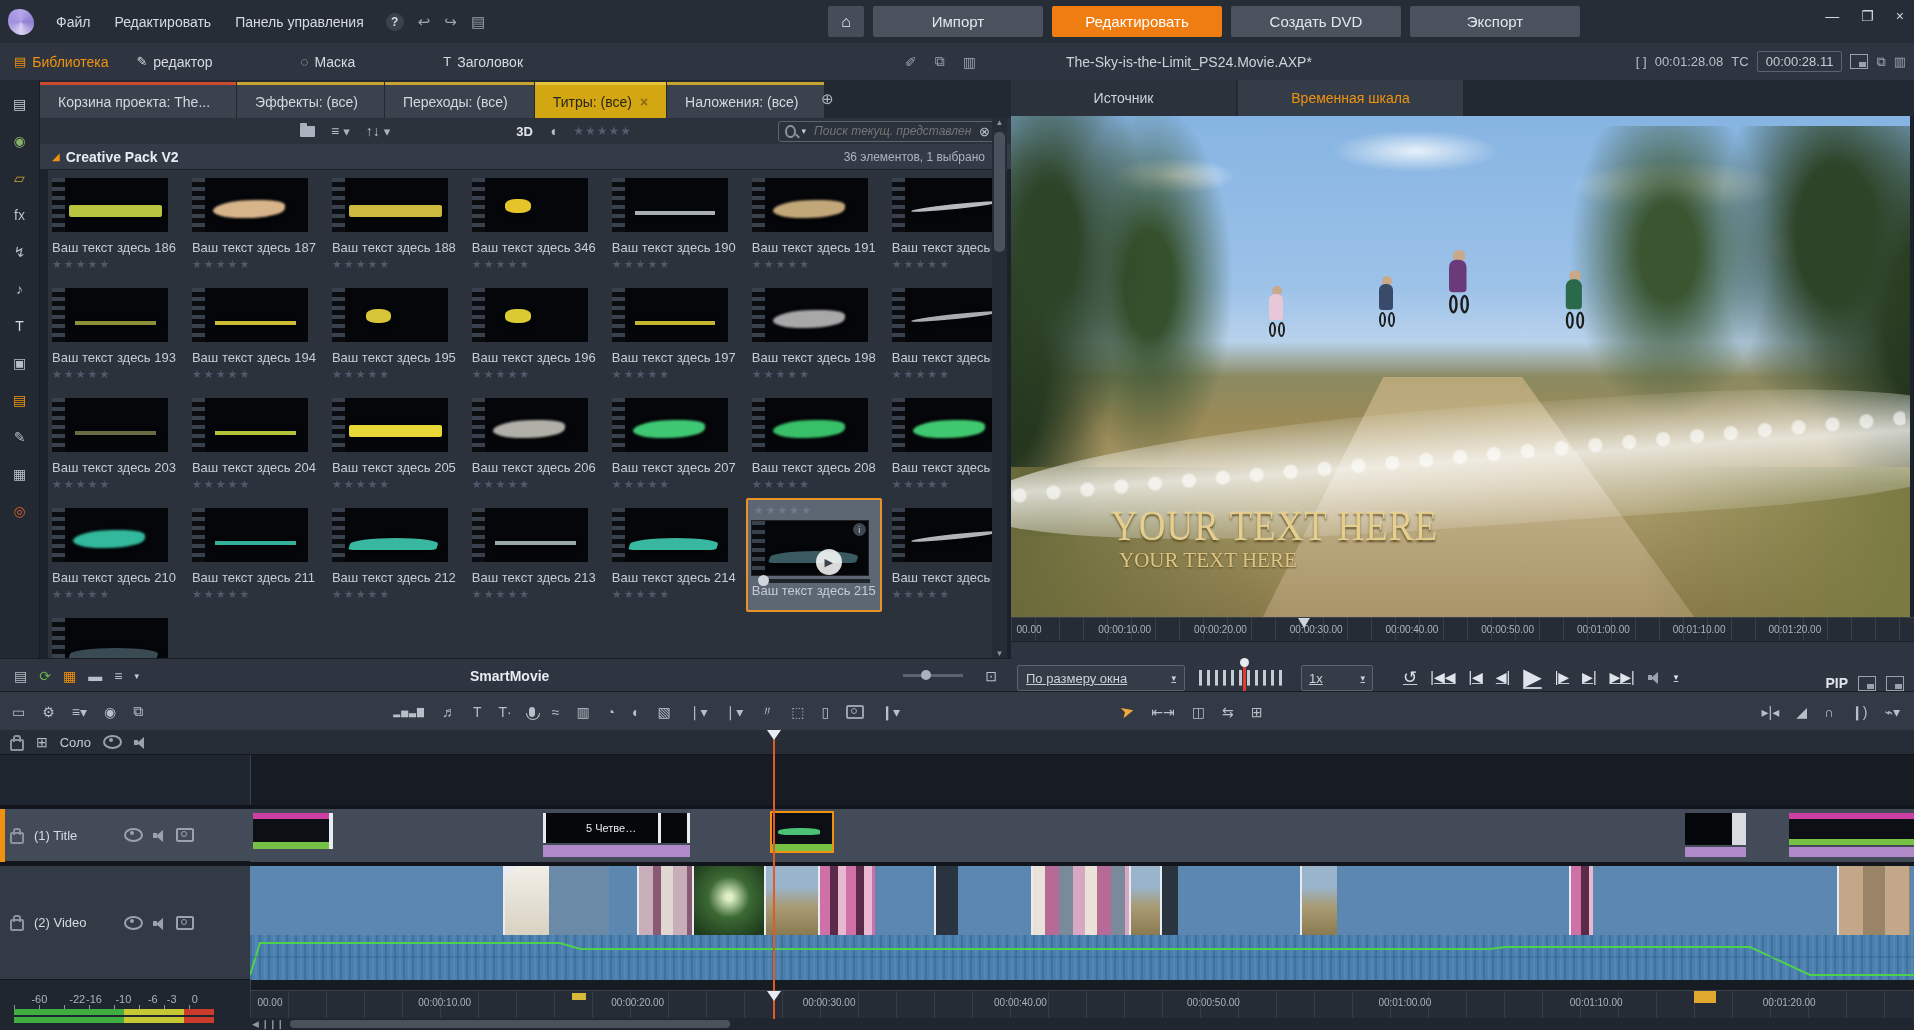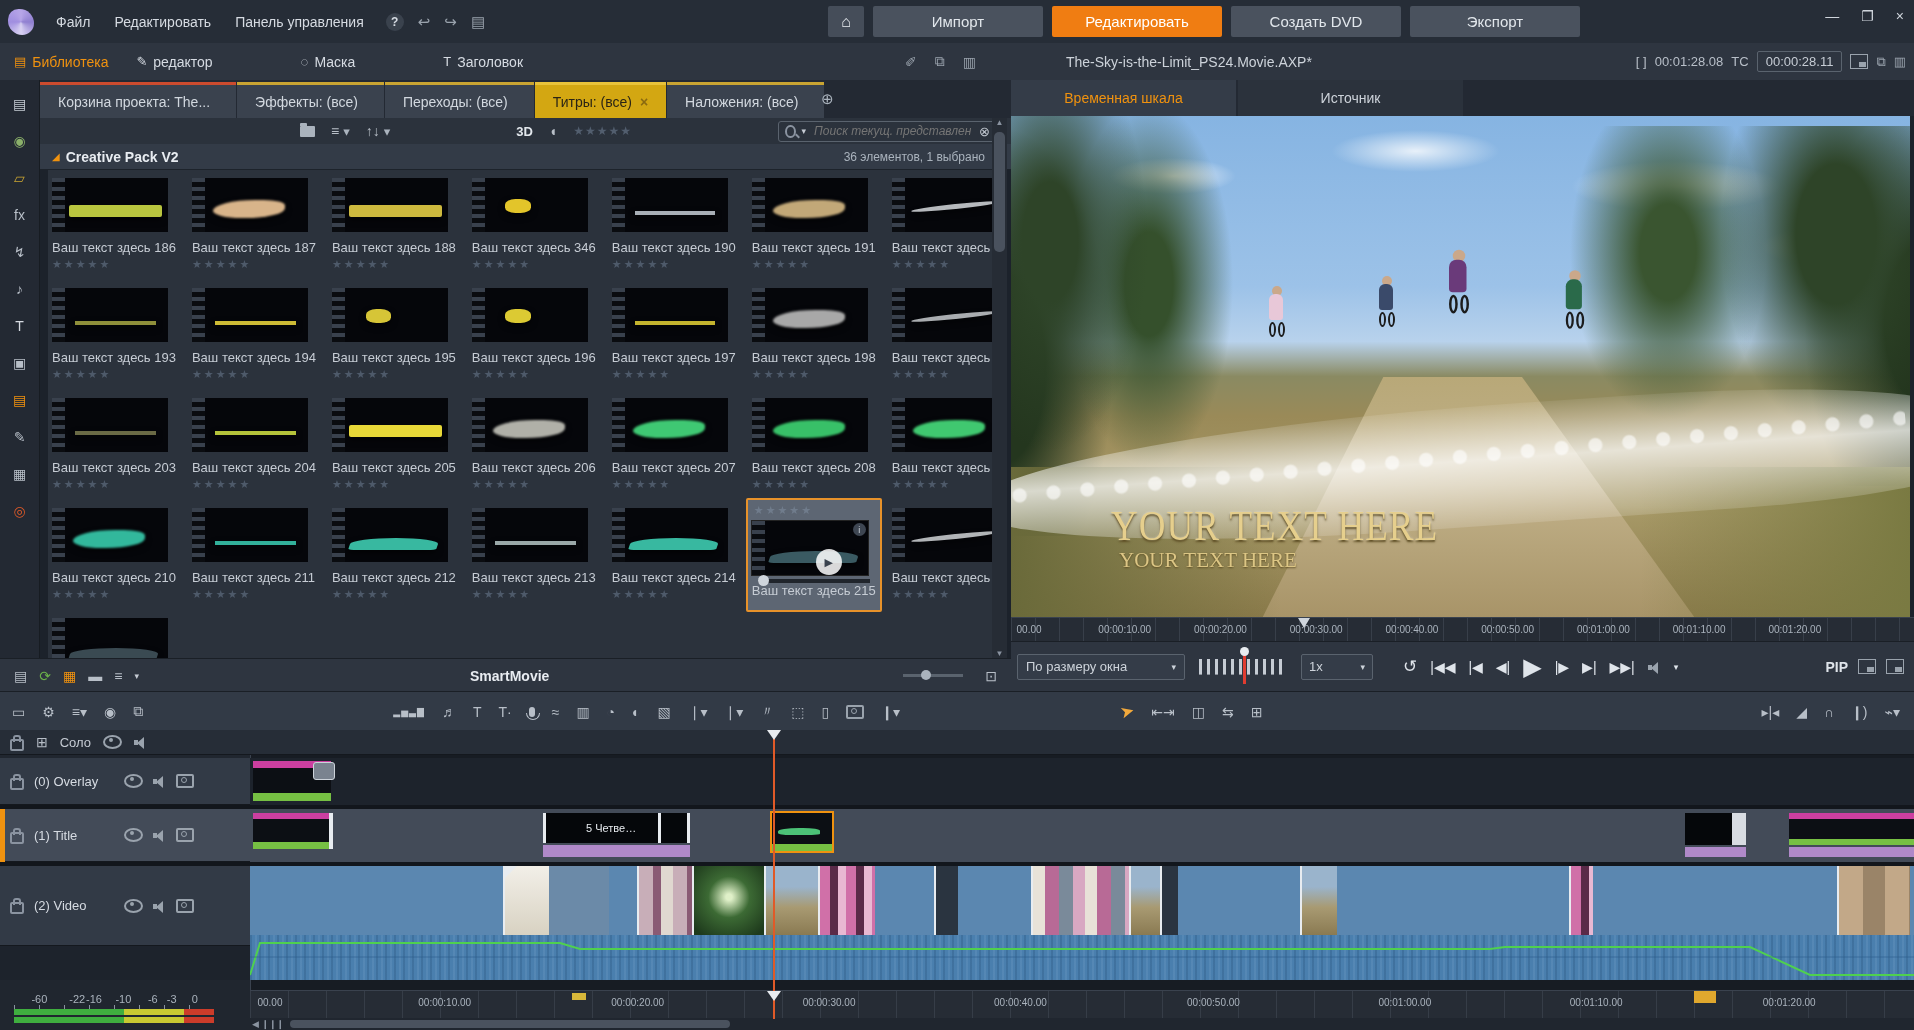--- a/index.html
+++ b/index.html
@@ -114,21 +114,21 @@
   .swoosh{position:absolute;left:-40px;top:58%;width:110%;height:120px;background:linear-gradient(rgba(255,255,255,.08),rgba(255,255,255,.75) 45%,rgba(255,255,255,.15));border-radius:100% 60% 40% 80%;transform:rotate(-4deg);}
   .dots{position:absolute;left:0;top:66%;width:100%;height:90px;transform:rotate(-5deg);background:radial-gradient(circle at 10px 10px,rgba(255,255,255,.75) 6px,transparent 8px);background-size:34px 30px;background-repeat:repeat-x;opacity:.8;}
   .ovl-title{position:absolute;left:100px;top:388px;font-family:"Liberation Serif",serif;text-transform:uppercase;font-size:37px;letter-spacing:1px;color:#e6cf8d;text-shadow:0 2px 2px #5a4a20,0 0 2px #fff8;transform:scaleY(1.15);}
   .ovl-sub{position:absolute;left:108px;top:432px;font-family:"Liberation Serif",serif;text-transform:uppercase;font-size:21px;color:#dcc685;text-shadow:0 1px 2px #5a4a20;}
   
   .pruler{left:1011px;top:617px;width:903px;height:24px;background:#262c35;border-top:1px solid #3a424e;}
   .pruler .ticks{position:absolute;inset:0;background:repeating-linear-gradient(90deg,#4a525e 0 1px,transparent 1px 24px);opacity:.5;}
   .rlabel{position:absolute;top:6px;transform:translateX(-50%);font-size:10px;color:#aab3bd;white-space:nowrap;}
   .phead2{position:absolute;left:287px;top:0;width:12px;height:10px;background:#cfd5dc;clip-path:polygon(0 0,100% 0,50% 100%);}
   
-  .transport{left:1011px;top:641px;width:903px;height:50px;background:#2e3540;border-top:1px solid #1a1f26;display:flex;align-items:center;gap:14px;padding-left:6px;box-sizing:border-box;}
+  .transport{left:1011px;top:641px;width:903px;height:50px;background:#2e3540;border-top:1px solid #1a1f26;display:flex;align-items:flex-end;gap:14px;padding-left:6px;box-sizing:border-box;text-decoration:underline;}
   .fitbox{width:150px;height:24px;border:1px solid #5a636e;border-radius:2px;display:flex;align-items:center;justify-content:space-between;padding:0 8px;color:#cdd3da;font-size:13px;background:#343c48;}
   .jog{width:88px;height:26px;background:linear-gradient(#4a525e,#3a424e);border-radius:3px;position:relative;background-image:repeating-linear-gradient(90deg,#c6ccd4 0 3px,transparent 3px 8px);background-size:100% 60%;background-position:0 50%;background-repeat:no-repeat;}
   .jog::before{content:"";position:absolute;left:50%;top:-4px;width:3px;height:34px;background:#e03c30;}
   .jog::after{content:"";position:absolute;left:calc(50% - 3px);top:-7px;width:9px;height:9px;border-radius:50%;background:#e8ecf0;}
   .speedbox{width:56px;height:24px;border:1px solid #5a636e;border-radius:2px;display:flex;align-items:center;justify-content:space-between;padding:0 7px;color:#cdd3da;font-size:13px;background:#343c48;}
   .tbtns{display:flex;align-items:center;gap:13px;margin-left:16px;color:#dfe4ea;font-size:14px;}
   .tbtns .big{font-size:24px;}
   .pipgrp{position:absolute;right:10px;display:flex;align-items:center;gap:10px;color:#dfe4ea;font-size:14px;font-weight:bold;}
   .pipico{width:16px;height:13px;border:1px solid #9aa3ad;position:relative;}
   .pipico::after{content:"";position:absolute;right:1px;bottom:1px;width:7px;height:5px;background:#9aa3ad;}
@@ -710,22 +710,22 @@
       <span style="font-size:9px;">▾</span>
     </div>
     <div class="smartlabel">SmartMovie</div>
     <div class="smart-right">
       <div class="mini-slider"></div>
       <span class="gl">⊡</span>
     </div>
   </div>
 
   <div class="abs ptabs">
+    <div class="ptab">Источник</div>
     <div class="ptab active">Временная шкала</div>
-    <div class="ptab">Источник</div>
   </div>
 
   <div class="abs video">
     <div class="clouds"></div>
     <div class="trees-l"></div>
     <div class="trees-r"></div>
     <div class="path"></div>
     <div class="grass"></div>
     <div class="rider" style="left:258px;top:170px;">
         <div class="head"></div>
@@ -862,32 +862,20 @@
     <div class="master">
       <div class="mhdr">
         <span class="i-lock"></span>
         <span class="gl">⊞</span>
         <span>Соло</span>
         <span class="i-eye"></span>
         <span class="i-spk"></span>
       </div>
     </div>
 
-    <div class="track t-overlay">
-      <div class="thdr">
-        <span class="i-lock"></span>
-        <span class="tname">(0) Overlay</span>
-        <span class="i-eye"></span>
-        <span class="i-spk"></span>
-        <span class="i-cam"></span>
-      </div>
-      <div class="clip c-ovl">
-          <div class="badge"></div>
-        </div>
-    </div>
     <div class="gap1"></div>
 
     <div class="track t-title active">
       <div class="thdr">
         <span class="i-lock"></span>
         <span class="tname">(1) Title</span>
         <span class="i-eye"></span>
         <span class="i-spk"></span>
         <span class="i-cam"></span>
       </div>
@@ -898,21 +886,21 @@
       <div class="clip c-t2b"></div>
       <div class="clip c-t3"></div>
       <div class="clip c-t4"></div>
       <div class="clip c-t4b"></div>
       <div class="clip c-t5"></div>
       <div class="clip c-t5b"></div>
     </div>
     <div class="gap2"></div>
 
     <div class="track t-video">
-      <div class="thdr" style="height:80px;">
+      <div class="thdr" style="height:114px;">
         <span class="i-lock"></span>
         <span class="tname">(2) Video</span>
         <span class="i-eye"></span>
         <span class="i-spk"></span>
         <span class="i-cam"></span>
       </div>
       <div class="vstrip">
         <div style="position:absolute;inset:0;">
 
         <div class="seg seg-white" style="left: 253px; width: 46px;"></div>

